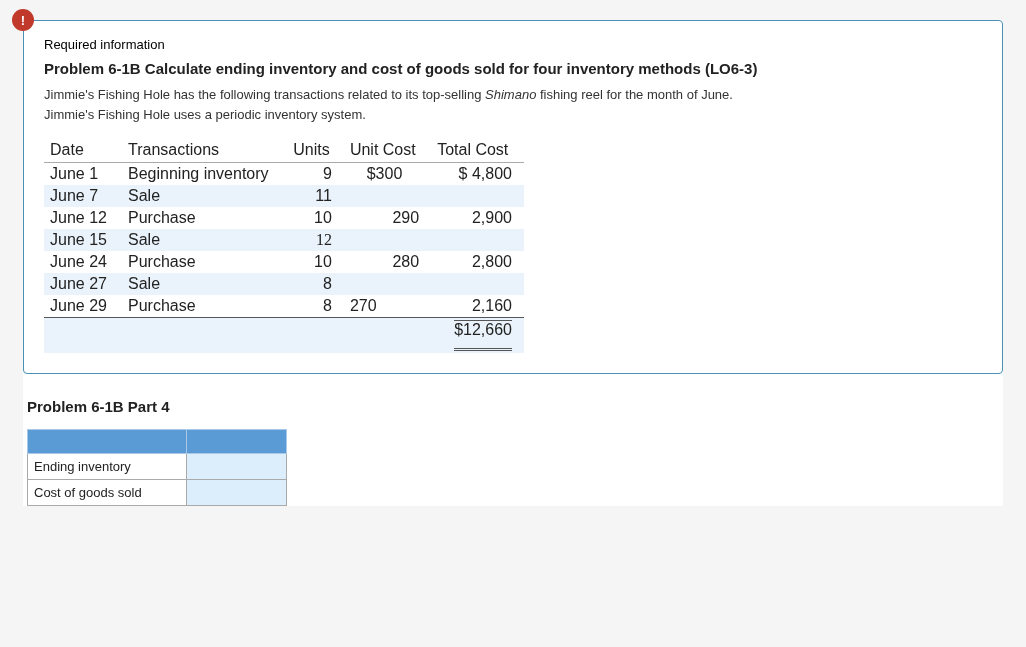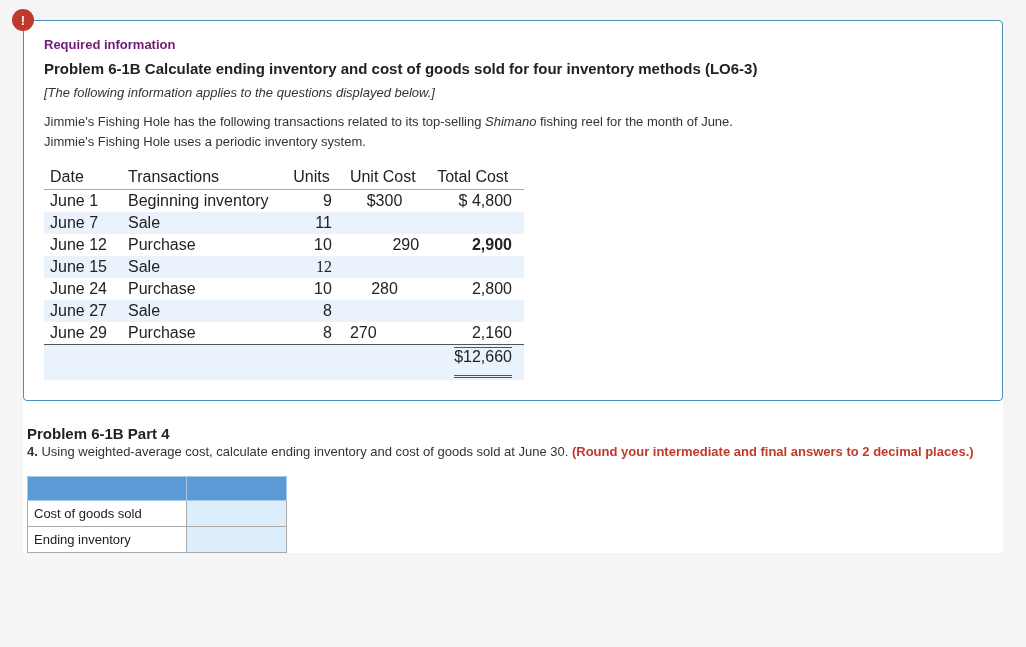--- a/index.html
+++ b/index.html
@@ -33,23 +33,23 @@
       height: 22px;
       border-radius: 50%;
       display: flex;
       align-items: center;
       justify-content: center;
       font-weight: bold;
       font-size: 13px;
       transform: translate(-50%, -50%);
     }
     .required-label {
-      color: #701a75;
-      font-size: 13px;
-      font-weight: bold;
+      color: #000000;
+      font-size: 13px;
+      font-weight: normal;
       margin-bottom: 8px;
     }
     .problem-title {
       font-size: 15px;
       font-weight: bold;
       margin-bottom: 8px;
       color: #222;
     }
     .italic-note {
       font-style: italic;
@@ -92,20 +92,21 @@
     }
     .total-amount {
       border-top: 1px solid #555;
       border-bottom: 3px double #555;
       display: inline-block;
       padding-bottom: 9px;
     }
     .part-title {
       font-size: 15px;
       font-weight: bold;
+      margin-bottom: 14px;
       color: #222;
     }
     .question-text {
       margin-bottom: 14px;
       line-height: 1.5;
       color: #333;
     }
     .question-text .bold-red {
       font-weight: bold;
       color: #c0392b;
@@ -157,21 +158,20 @@
 
 <div class="main-container">
 
   <div class="required-box">
     <div class="alert-icon">!</div>
 
     <div class="required-label">Required information</div>
 
     <div class="problem-title">Problem 6-1B Calculate ending inventory and cost of goods sold for four inventory methods (LO6-3)</div>
 
-    <div class="italic-note">[The following information applies to the questions displayed below.]</div>
 
     <div class="description">
       <span>Jimmie's Fishing Hole has the following transactions related to its top-selling </span><em>Shimano</em><span> fishing reel for the month of June.</span><br>
       <span>Jimmie's Fishing Hole uses a periodic inventory system.</span>
     </div>
 
     <table class="transactions">
       <thead>
         <tr>
           <th>Date</th>
@@ -194,34 +194,34 @@
       <td>Sale</td>
       <td style="text-align:right;">11</td>
       <td style="text-align:right;"></td>
       <td style="text-align:right;"></td>
     </tr>
           <tr>
       <td>June 12</td>
       <td>Purchase</td>
       <td style="text-align:right;">10</td>
       <td style="text-align:right;">290</td>
-      <td style="text-align:right;font-weight:bold;">2,900</td>
+      <td style="text-align:right;">2,900</td>
     </tr>
           <tr>
       <td>June 15</td>
       <td>Sale</td>
       <td style="text-align:right;font-family:Liberation Serif, serif;">12</td>
       <td style="text-align:right;"></td>
       <td style="text-align:right;"></td>
     </tr>
           <tr>
       <td>June 24</td>
       <td>Purchase</td>
       <td style="text-align:right;">10</td>
-      <td style="text-align:center;">280</td>
+      <td style="text-align:right;">280</td>
       <td style="text-align:right;">2,800</td>
     </tr>
           <tr>
       <td>June 27</td>
       <td>Sale</td>
       <td style="text-align:right;">8</td>
       <td style="text-align:right;"></td>
       <td style="text-align:right;"></td>
     </tr>
           <tr>
@@ -240,43 +240,38 @@
       <span class="total-amount">$12,660</span>
     </td>
   </tr>
         </tbody>
     </table>
   </div>
 
   <div style="padding: 0 4px;">
     <div class="part-title">Problem 6-1B Part 4</div>
 
-    <div class="question-text">
-      <strong>4.</strong>
-      <span>Using weighted-average cost, calculate ending inventory and cost of goods sold at June 30.</span>
-      <span class="bold-red">(Round your intermediate and final answers to 2 decimal places.)</span>
-    </div>
 
     <table class="answer-table">
       <thead>
         <tr>
           <th class="col-header-empty"></th>
           <th class="col-header-value"></th>
         </tr>
       </thead>
       <tbody id="answer-body">
       <tr>
+      <td class="label-cell">Ending inventory</td>
+      <td class="input-cell">
+        <input type="text" value="" style="">
+      </td>
+    </tr>
+          <tr>
       <td class="label-cell">Cost of goods sold</td>
       <td class="input-cell">
         <input type="text" value="" style="">
       </td>
     </tr>
-          <tr>
-      <td class="label-cell">Ending inventory</td>
-      <td class="input-cell">
-        <input type="text" value="" style="">
-      </td>
-    </tr>
         </tbody>
     </table>
   </div>
 
 </div>
 
 </body></html>

